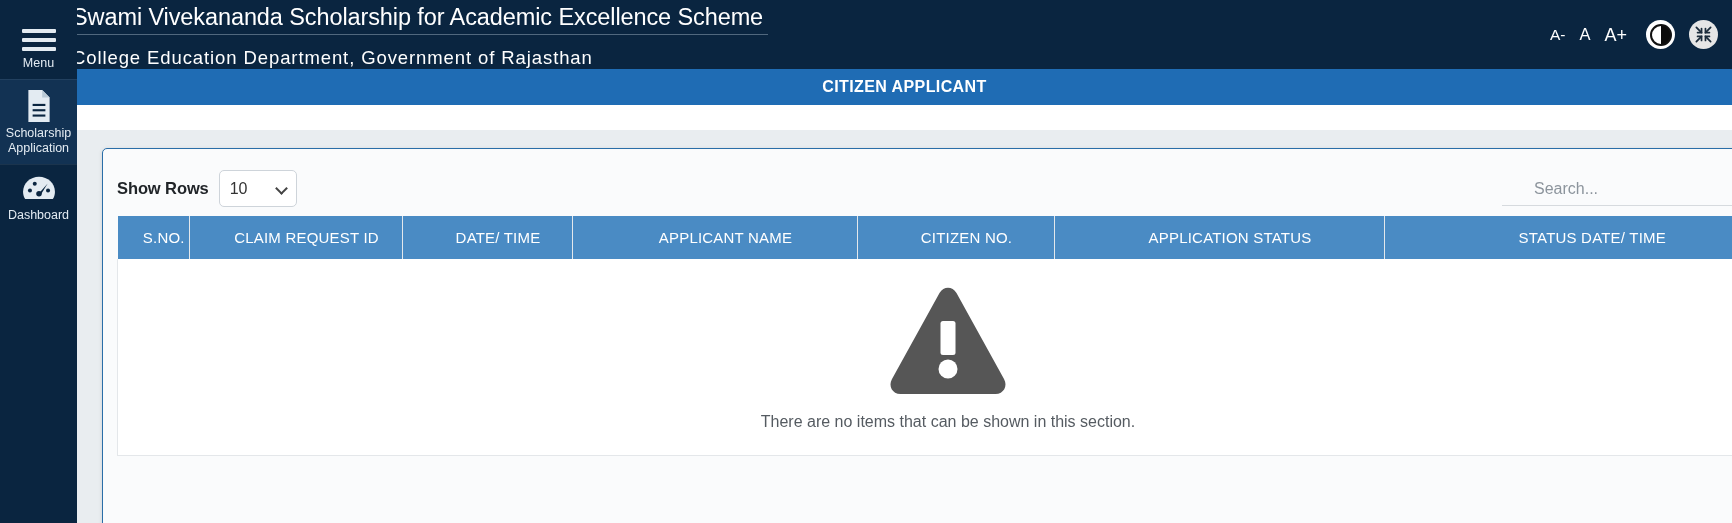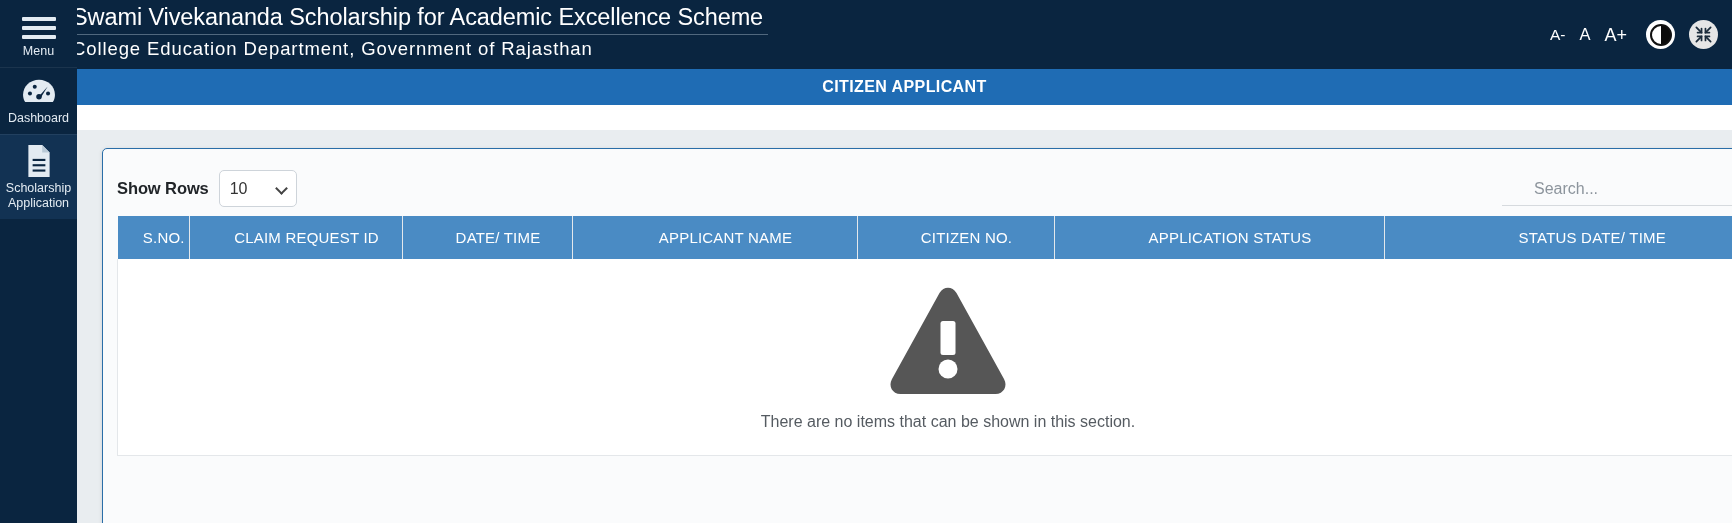--- a/index.html
+++ b/index.html
@@ -49,21 +49,21 @@
     background: #51687e;
     margin-top: 2px;
   }
   .brand-sub {
     color: #ffffff;
     font-size: 18.5px;
     line-height: 28px;
     font-weight: 400;
     white-space: nowrap;
     letter-spacing: 0.9px;
-    margin-top: 0;
+    margin-top: 9px;
   }
 
   .topbar-actions {
     position: absolute;
     right: 14px;
     top: 0;
     height: 69px;
     display: flex;
     align-items: center;
     gap: 0px;
@@ -129,21 +129,21 @@
   }
   .side-icon { display:block; margin: 0 auto; }
   .hamburger { width: 34px; }
   .hamburger span {
     display: block;
     height: 4px;
     background: #e3ebf2;
     border-radius: 1px;
     margin: 5px 0;
   }
-  .item-menu { padding-top: 12px; }
+  .item-menu { padding-top: 24px; }
 
   
   .banner {
     position: absolute;
     left: 77px;
     top: 69px;
     width: 1655px;
     height: 36px;
     background: #1f6cb4;
     color: #ffffff;
@@ -316,41 +316,41 @@
 
     <div class="side-item item-menu">
       <div class="hamburger side-icon">
         <span></span>
           <span></span>
           <span></span>
       </div>
       <div class="side-item-label">Menu</div>
     </div>
 
+    <div class="side-item active">
+      <svg class="side-icon" width="28" height="34" viewBox="0 0 26 32">
+        <path d="M3 1 h13 l7 7 v23 H3 z" fill="#e3ebf2"></path>
+        <path d="M16 1 l7 7 h-7 z" fill="#b9c9d6"></path>
+        <rect x="7" y="14" width="12" height="2" fill="#0a2540"></rect>
+        <rect x="7" y="19" width="12" height="2" fill="#0a2540"></rect>
+        <rect x="7" y="24" width="12" height="2" fill="#0a2540"></rect>
+      </svg>
+      <div class="side-item-label">Scholarship Application</div>
+    </div>
+
     <div class="side-item">
       <svg class="side-icon" width="34" height="31" viewBox="0 0 32 28">
         <path d="M16 2 C7.7 2 1 8.3 1 16 c0 2.6 .7 5 2 7 h26 c1.3-2 2-4.4 2-7 C31 8.3 24.3 2 16 2 z" fill="#e3ebf2"></path>
         <circle cx="7.5" cy="15" r="1.9" fill="#0a2540"></circle>
         <circle cx="12" cy="8.5" r="1.9" fill="#0a2540"></circle>
         <circle cx="24.5" cy="15" r="1.9" fill="#0a2540"></circle>
         <path d="M16 17.5 L24 8.5 L17.8 18.6 z" fill="#0a2540"></path>
         <circle cx="16" cy="18" r="2.6" fill="#0a2540"></circle>
       </svg>
       <div class="side-item-label">Dashboard</div>
-    </div>
-
-    <div class="side-item active">
-      <svg class="side-icon" width="28" height="34" viewBox="0 0 26 32">
-        <path d="M3 1 h13 l7 7 v23 H3 z" fill="#e3ebf2"></path>
-        <path d="M16 1 l7 7 h-7 z" fill="#b9c9d6"></path>
-        <rect x="7" y="14" width="12" height="2" fill="#0a2540"></rect>
-        <rect x="7" y="19" width="12" height="2" fill="#0a2540"></rect>
-        <rect x="7" y="24" width="12" height="2" fill="#0a2540"></rect>
-      </svg>
-      <div class="side-item-label">Scholarship Application</div>
     </div>
 
   </div>
 
   <div class="banner">
     <span>CITIZEN APPLICANT</span>
   </div>
 
   <div class="content">
     <div class="card">

